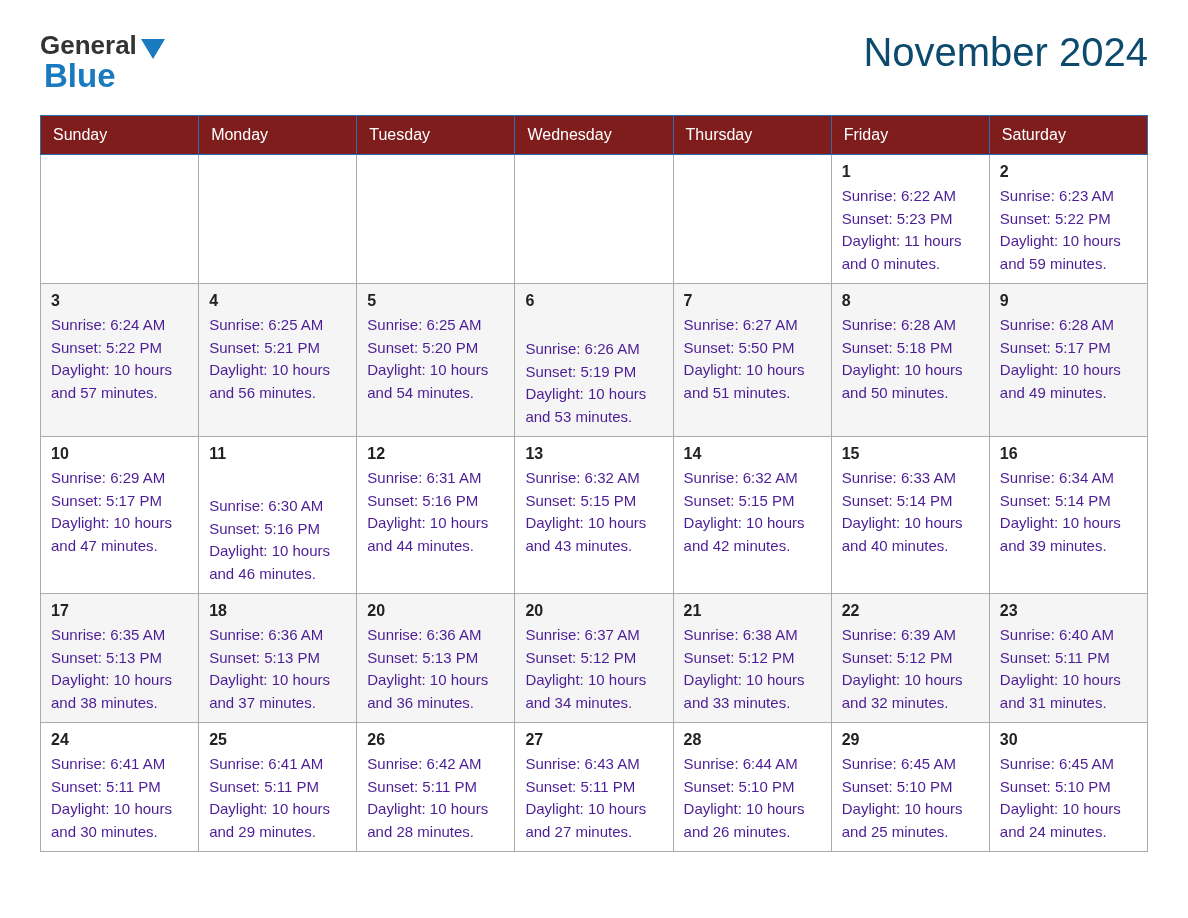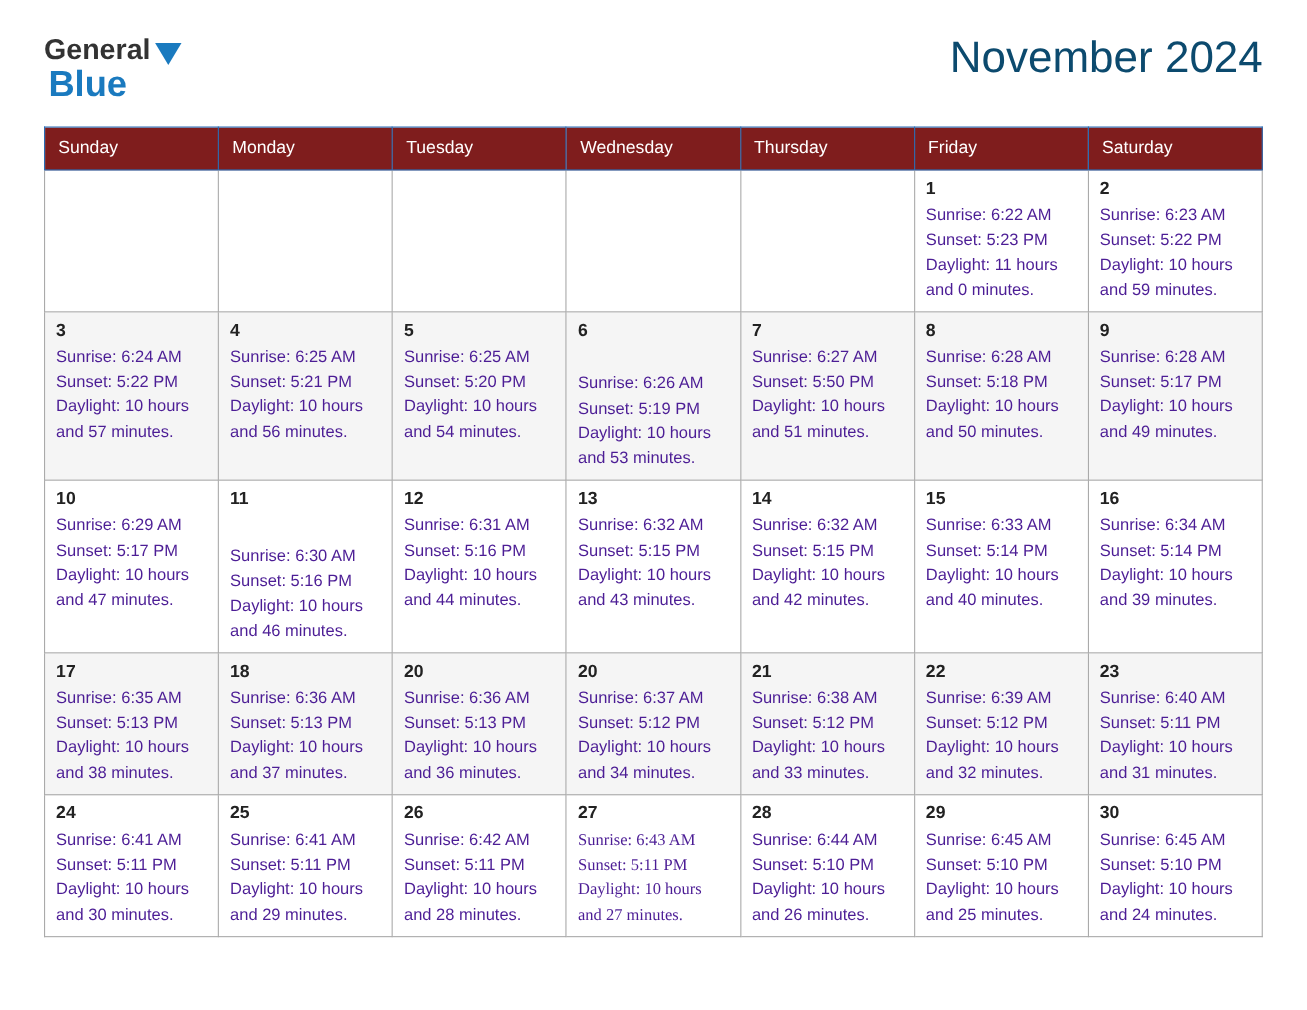--- a/index.html
+++ b/index.html
@@ -300,21 +300,21 @@
 Daylight: 10 hours and 29 minutes.</div>
         </td>
         <td>
           <span class="day-num">26</span>
           <div class="day-info" style="white-space: pre-line;">Sunrise: 6:42 AM
 Sunset: 5:11 PM
 Daylight: 10 hours and 28 minutes.</div>
         </td>
         <td>
           <span class="day-num">27</span>
-          <div class="day-info" style="white-space: pre-line; font-family: Liberation Serif, serif;">Sunrise: 6:43 AM
+          <div class="day-info" style="white-space: pre-line;">Sunrise: 6:43 AM
 Sunset: 5:11 PM
 Daylight: 10 hours and 27 minutes.</div>
         </td>
         <td>
           <span class="day-num">28</span>
           <div class="day-info" style="white-space: pre-line;">Sunrise: 6:44 AM
 Sunset: 5:10 PM
 Daylight: 10 hours and 26 minutes.</div>
         </td>
         <td>

